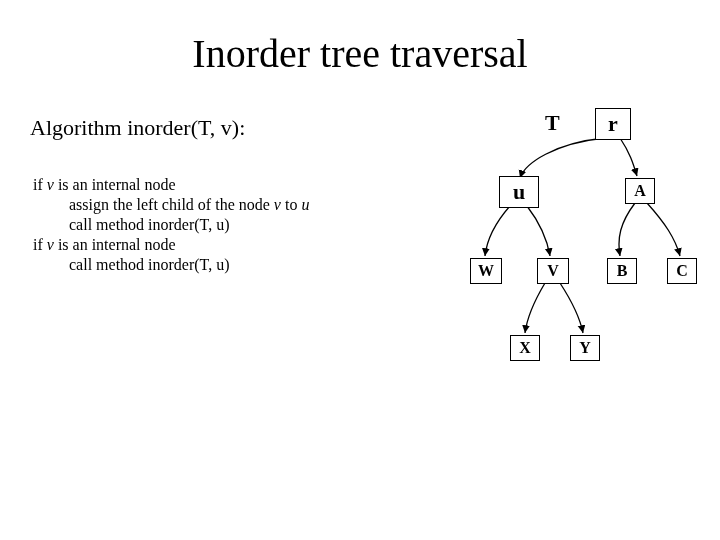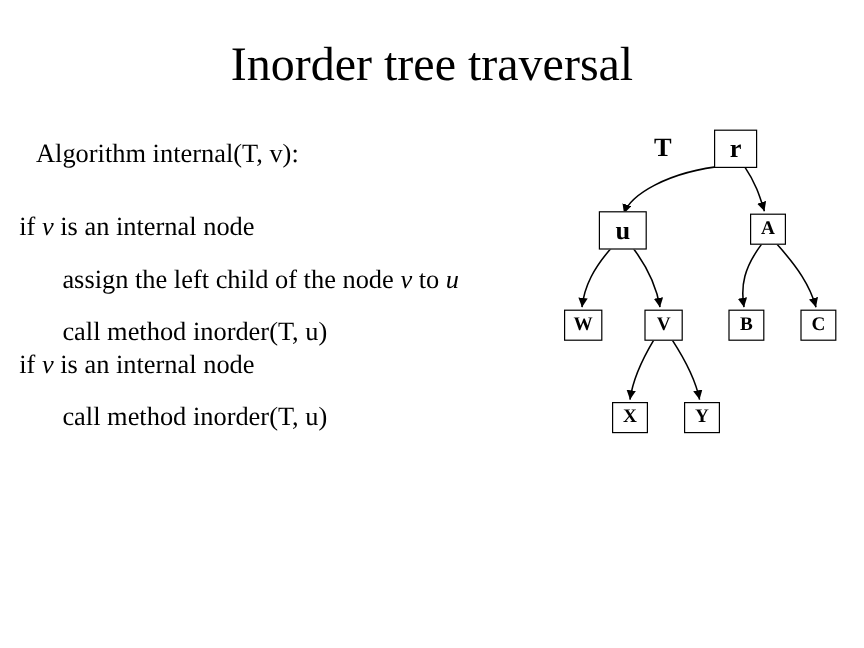--- a/index.html
+++ b/index.html
@@ -26,29 +26,28 @@
     font-size: 40px;
   }
   .algo-heading {
     position: absolute;
     left: 30px;
     top: 115px;
     font-size: 22px;
   }
   .pseudo {
     position: absolute;
-    left: 16px;
+    left: 33px;
     top: 175px;
-    font-size: 22px;
+    font-size: 16px;
     line-height: 1.25;
   }
   .pseudo .indent {
     padding-left: 36px;
     display: block;
-    margin-top: 16px;
   }
   .italic { font-style: italic; }
 
   .diagram {
     position: absolute;
     left: 465px;
     top: 108px;
     width: 240px;
     height: 270px;
   }
@@ -73,21 +72,21 @@
     overflow: visible;
   }
 </style>
 </head>
 <body>
 
 <div class="slide">
 
   <div class="title">Inorder tree traversal</div>
 
-  <div class="algo-heading">Algorithm internal(T, v):</div>
+  <div class="algo-heading">Algorithm inorder(T, v):</div>
 
   <div class="pseudo">
     <div>
       <span>if </span><span class="italic">v</span><span> is an internal node</span>
     </div>
     <span class="indent">
       <span>assign the left child of the node </span><span class="italic">v</span><span> to </span><span class="italic">u</span>
     </span>
     <span class="indent">call method inorder(T, u)</span>
     <div>

